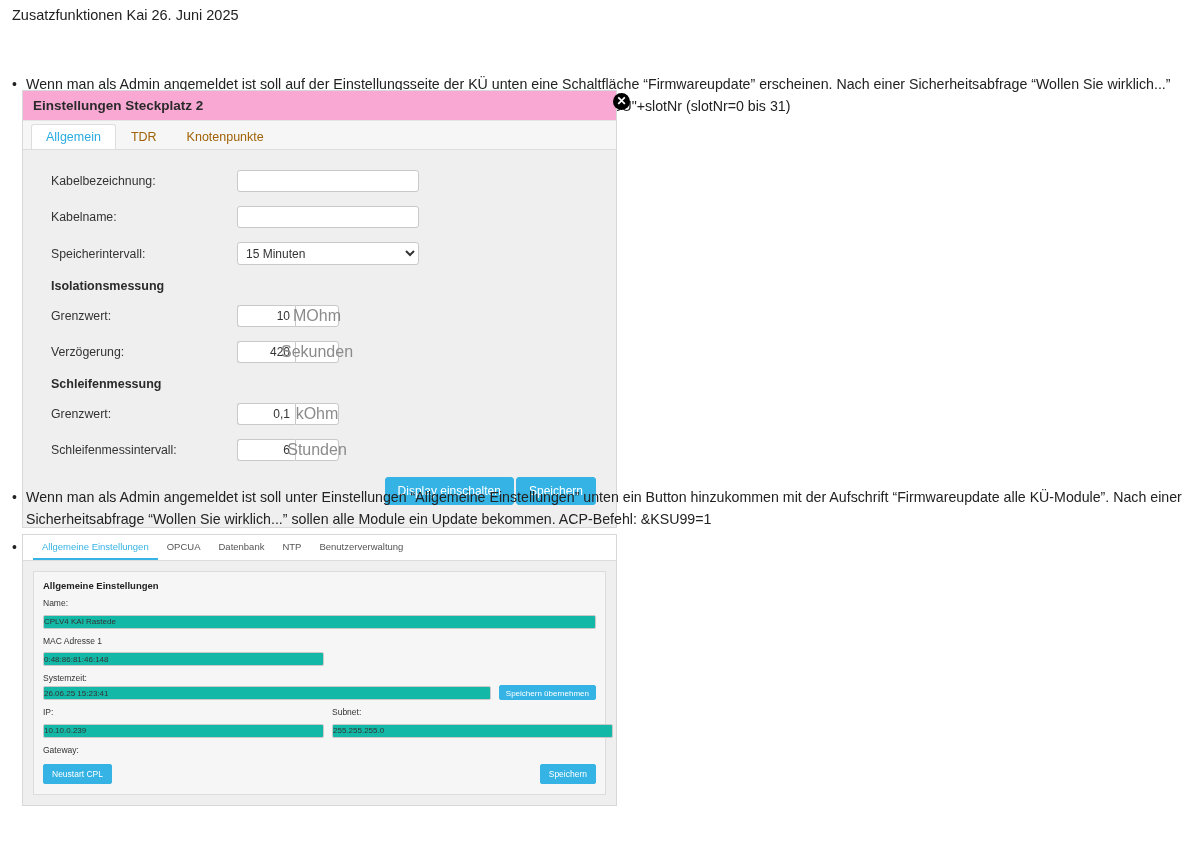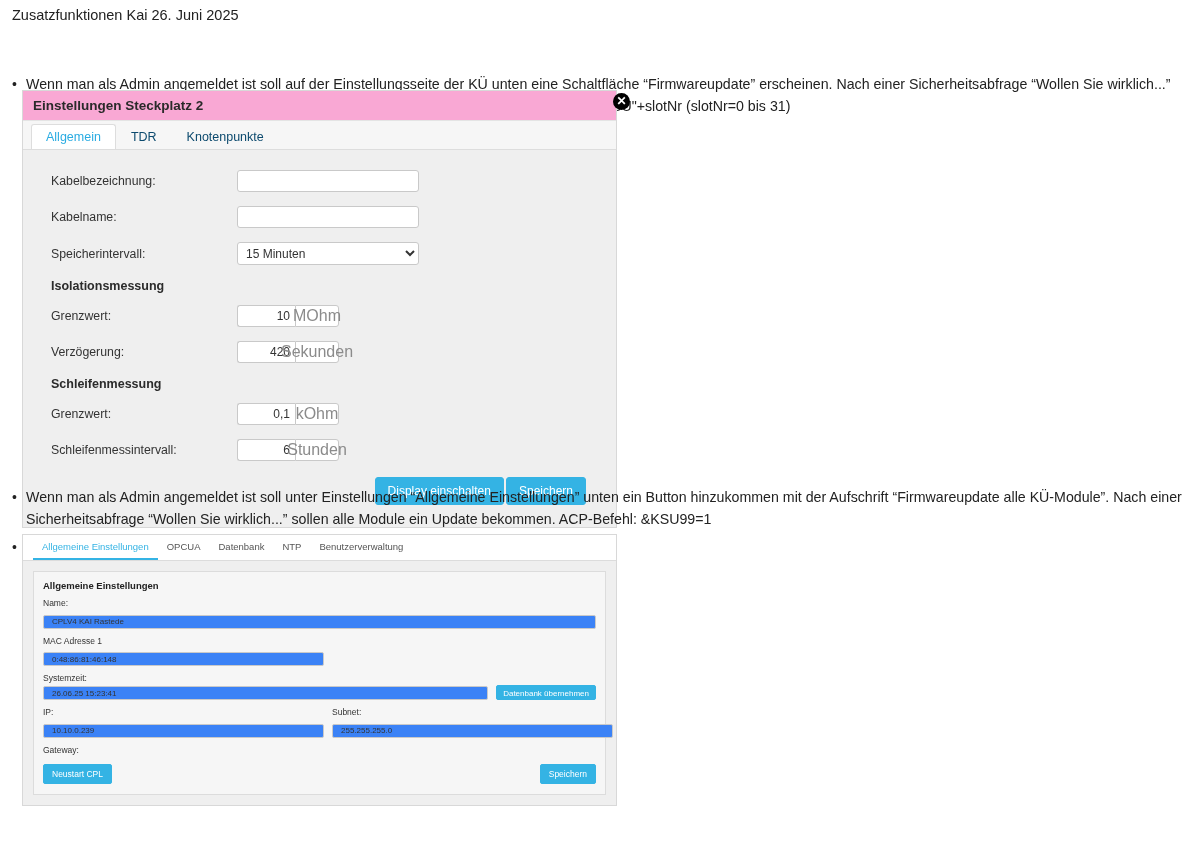--- a/index.html
+++ b/index.html
@@ -94,39 +94,39 @@
   .tabs1 {
     height: 28px;
     background: #f6f6f6;
     border-bottom: 1px solid #dddddd;
     display: flex;
     align-items: stretch;
     padding-left: 8px;
   }
   .tab1 {
     font-size: 12.5px;
-    color: #0c4a6e;
+    color: #a16207;
     padding: 0 14px;
     display: flex;
     align-items: center;
     cursor: pointer;
     border: 1px solid transparent;
     border-bottom: none;
     margin-top: 3px;
     border-radius: 3px 3px 0 0;
     background: transparent;
   }
   .tab1.active {
     background: #ffffff;
     border-color: #dddddd;
     color: #2aace2;
   }
   .panel1-body {
     background: #efefef;
-    padding: 20px 18px 14px 0;
+    padding: 20px 8px 14px 0;
     min-height: 290px;
   }
   .form-row {
     display: flex;
     align-items: center;
     margin-bottom: 14px;
     padding-left: 28px;
   }
   .form-label {
     width: 186px;
@@ -262,24 +262,24 @@
   }
   .f2-label {
     font-size: 8.5px;
     color: #333;
     margin-bottom: 2px;
   }
   .f2-input {
     height: 14px;
     border: 1px solid #c9c9c9;
     border-radius: 2px;
-    background: #3b82f6;
+    background: #14b8a6;
     box-sizing: border-box;
     font-size: 8px;
-    padding: 0 8px;
+    padding: 0 0;
     width: 100%;
     font-family: "Liberation Sans", sans-serif;
     color: #333;
   }
   .f2-block { margin-bottom: 7px; }
   .w-half { width: 281px; }
   .row-2col { display: flex; gap: 8px; }
   .row-inline { display: flex; align-items: flex-end; gap: 8px; }
   .btn-blue-sm {
     background: #34b3e4;
@@ -433,21 +433,21 @@
 
         <div class="f2-block">
           <div class="f2-label">MAC Adresse 1</div>
           <input class="f2-input w-half" type="text" value="0:48:86:81:46:148" style="">
         </div>
 
         <div class="f2-block">
           <div class="f2-label">Systemzeit:</div>
           <div class="row-inline">
             <input class="f2-input" style="width: 467px;" type="text" value="26.06.25 15:23:41">
-            <button class="btn-blue-sm">Datenbank übernehmen</button>
+            <button class="btn-blue-sm">Speichern übernehmen</button>
           </div>
         </div>
 
         <div class="row-2col f2-block">
           <div>
             <div class="f2-label">IP:</div>
             <input class="f2-input w-half" type="text" value="10.10.0.239" style="">
           </div>
           <div>
             <div class="f2-label">Subnet:</div>

